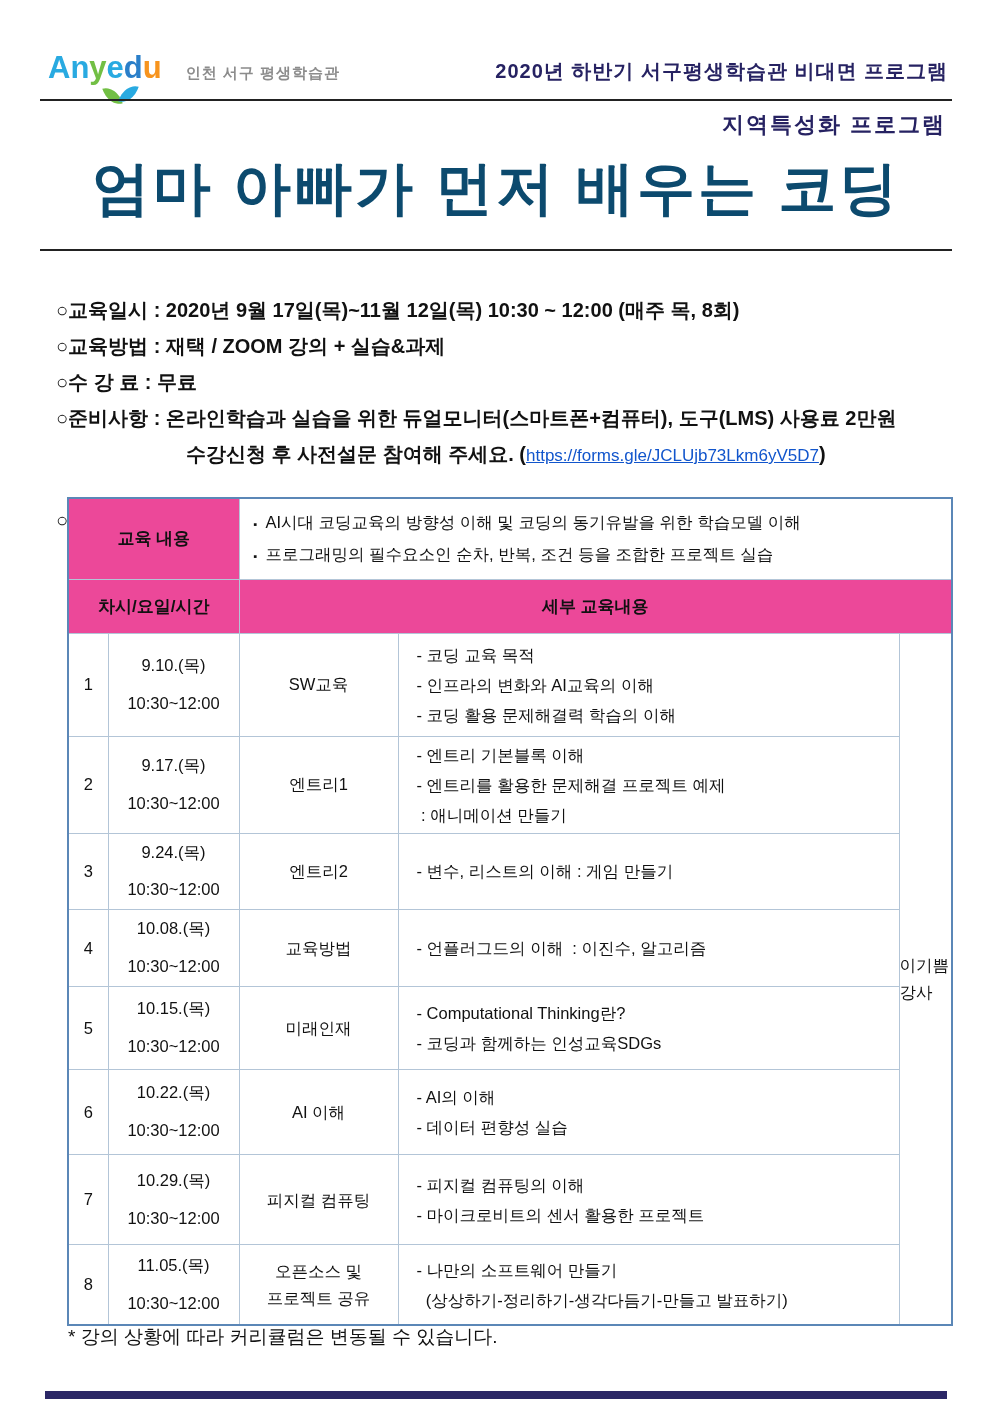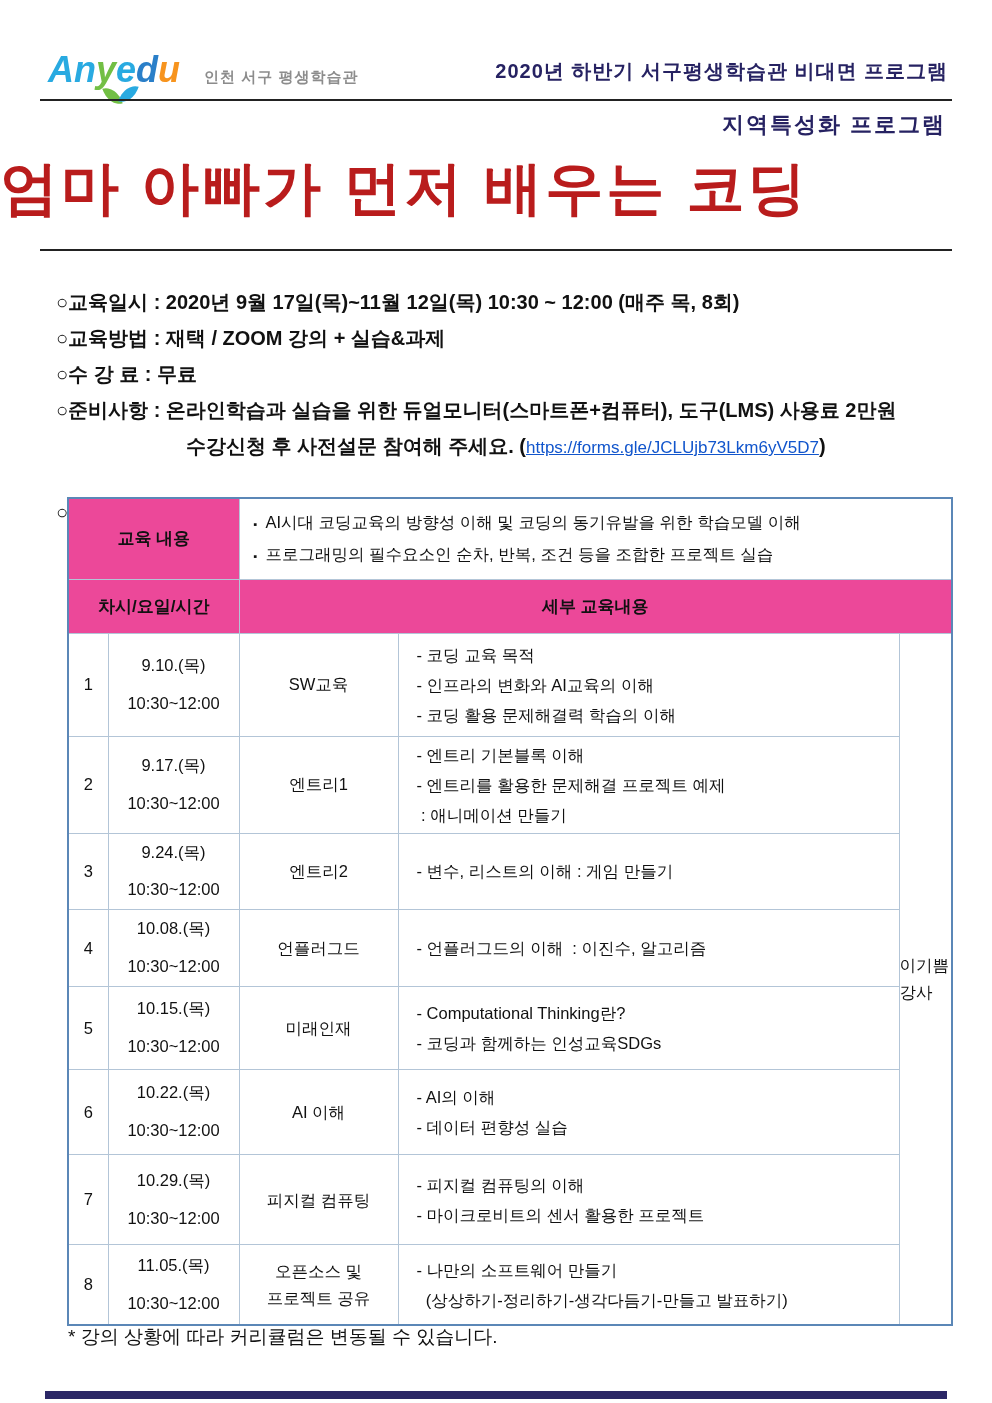--- a/index.html
+++ b/index.html
@@ -2,37 +2,37 @@
 <html><head>
 <meta charset="utf-8">
 <style>
   * { margin:0; padding:0; box-sizing:border-box; }
   html,body { background:#ffffff; }
   body { font-family:"Liberation Sans","DejaVu Sans",sans-serif; color:#111; }
   .page { position:relative; width:992px; height:1403px; background:#fff; overflow:hidden; }
 
   
   .logo { position:absolute; left:48px; top:52px; display:flex; align-items:baseline; }
-  .logo-word { position:relative; font-size:36px; font-weight:800; letter-spacing:0px; line-height:1;font-style:italic; }
+  .logo-word { position:relative; font-size:31px; font-weight:800; letter-spacing:0px; line-height:1; }
   .logo-word .lt { display:inline-block; }
   .sprout { position:absolute; left:55px; top:30px; width:36px; height:26px; }
   .leaf { position:absolute; width:15px; height:20px; }
   .leaf.l { left:2px; top:4px; background:#72bf44; border-radius:0 100% 0 100%; transform:rotate(-18deg); }
   .leaf.r { left:18px; top:2px; background:#29aae1; border-radius:100% 0 100% 0; transform:rotate(18deg); }
   .logo-org { font-size:15px; color:#8c8c8c; font-weight:600; margin-left:24px; letter-spacing:1px; }
 
   .program-line { position:absolute; right:44px; top:58px; font-size:20px; font-weight:800; color:#262262; letter-spacing:1px; }
   .rule { position:absolute; left:40px; right:40px; border:none; }
   .rule.top-rule { top:99px; border-top:2px solid #222; }
   .category-line { position:absolute; right:46px; top:110px; font-size:22px; font-weight:800; color:#262262; letter-spacing:2px; }
-  .title { position:absolute; left:0; right:0; top:150px; text-align:left; font-size:58px; font-weight:900; color:#b91c1c; letter-spacing:3px; }
+  .title { position:absolute; left:0; right:0; top:150px; text-align:center; font-size:58px; font-weight:900; color:#0c4a6e; letter-spacing:3px; }
   .rule.title-rule { top:249px; border-top:2px solid #222; }
 
   
-  .info { position:absolute; left:56px; top:284px; width:890px; font-size:20px; font-weight:700; }
+  .info { position:absolute; left:56px; top:292px; width:890px; font-size:20px; font-weight:700; }
   .info-line { line-height:36px; white-space:pre; }
   .prep-cont { line-height:36px; padding-left:130px; white-space:pre; }
   .prep-cont .link { font-size:17px; font-weight:400; color:#1155cc; text-decoration:underline; }
   .contents-heading { line-height:36px; margin-top:28px; }
 
   
   .tbl-wrap { position:absolute; left:67px; top:497px; }
   table { border-collapse:collapse; table-layout:fixed; width:884px; border:2px solid #5b87b7; }
   td { border:1px solid #b3c5d7; vertical-align:middle; font-size:16.5px; }
   td.hd { background:#ec4899; font-weight:700; text-align:center; font-size:17px; }
@@ -160,21 +160,21 @@
               <div class="dline">- 변수, 리스트의 이해 : 게임 만들기</div>
             </td>
           </tr>
           <tr style="height: 76px;">
             <td class="c-no">4</td>
             <td class="c-dt">
               <div>10.08.(목)</div>
               <div>10:30~12:00</div>
             </td>
             <td class="c-topic">
-              <div>언플러그드</div>
+              <div>교육방법</div>
             </td>
             <td class="c-details">
               <div class="dline">- 언플러그드의 이해  : 이진수, 알고리즘</div>
             </td>
           </tr>
           <tr style="height: 83px;">
             <td class="c-no">5</td>
             <td class="c-dt">
               <div>10.15.(목)</div>
               <div>10:30~12:00</div>

